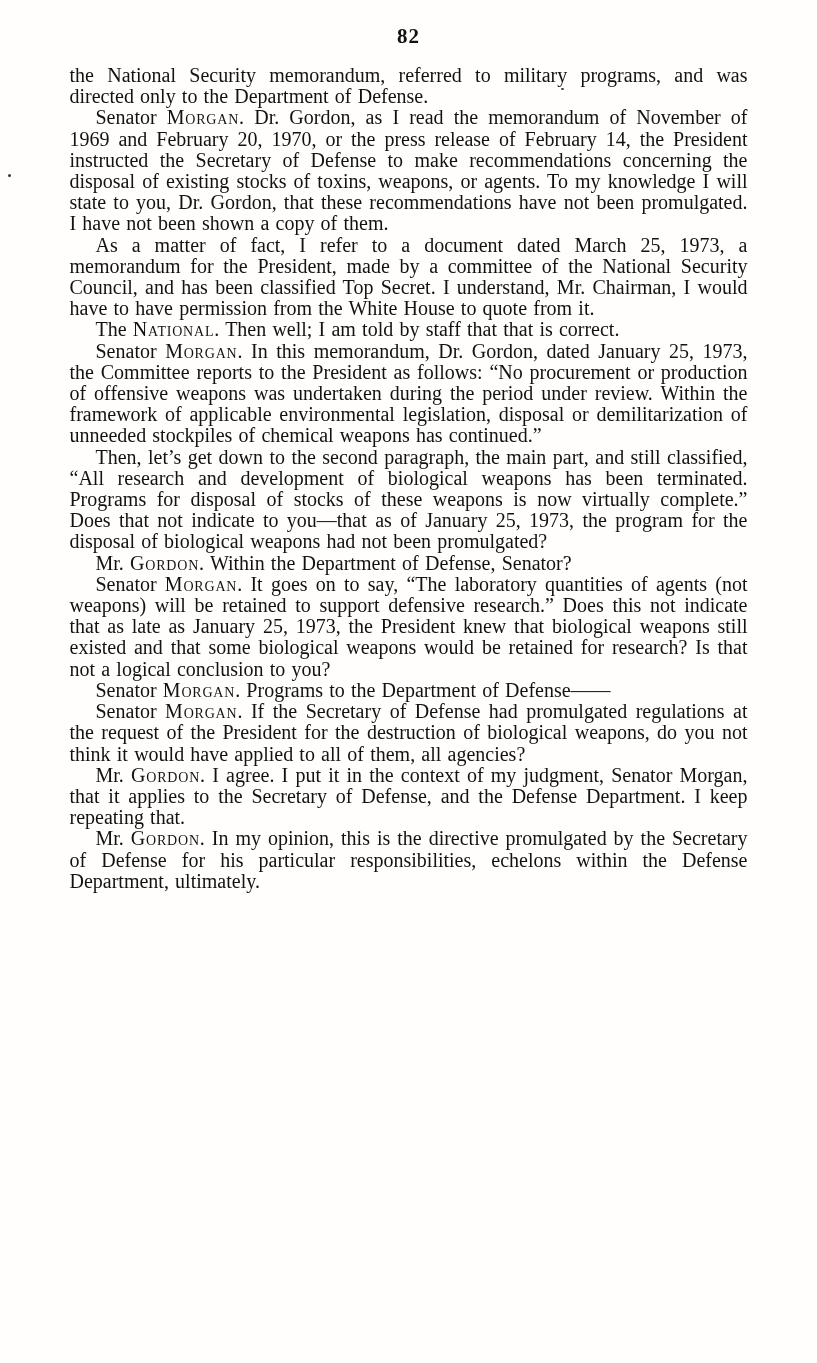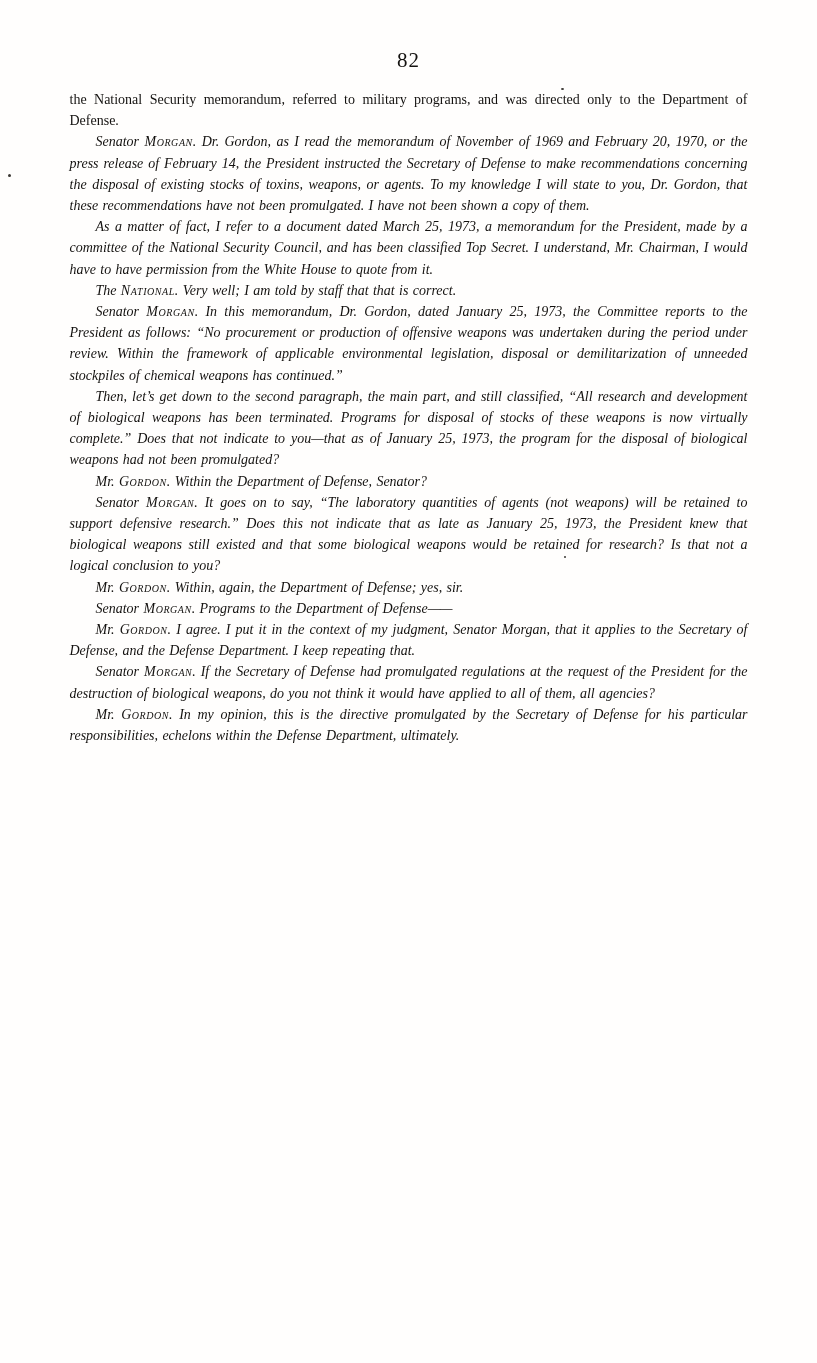--- a/index.html
+++ b/index.html
@@ -11,42 +11,41 @@
     position: relative;
     width: 817px;
     height: 1363px;
     background: #fffefd;
     overflow: hidden;
     font-family: "Liberation Serif", "DejaVu Serif", serif;
     color: #141210;
   }
   .page-number {
     margin: 0 auto;
-    padding-top: 48px;
+    padding-top: 24px;
     width: 676px;
     text-align: center;
     font-size: 21px;
-    font-weight: normal;
+    font-weight: bold;
     letter-spacing: 1px;
   }
   .text-block {
     margin: 16px auto 0 auto;
     width: 678px;
-    font-size: 14px;
+    font-size: 20px;
     line-height: 21.2px;
     text-align: justify;
     word-spacing: 0.06em;
   }
   .para {
     margin: 0;
     padding: 0;
   }
   .para.ind {
     text-indent: 26px;
-    font-style: italic;
   }
   .para.justify-last {
     text-align-last: justify;
   }
   .sc {
     font-variant: small-caps;
     letter-spacing: 0.04em;
   }
   
   .speck {
@@ -70,37 +69,36 @@
   <div class="page-number">82</div>
 
   <div class="text-block">
 
     <p class="para"><span class="sp"></span><span class="sc"></span><span>the National Security memorandum, referred to military programs, and was directed only to the Department of Defense.</span></p>
 
     <p class="para ind"><span class="sp">Senator </span><span class="sc">Morgan</span><span>. Dr. Gordon, as I read the memorandum of November of 1969 and February 20, 1970, or the press release of February 14, the President instructed the Secretary of Defense to make recommendations concerning the disposal of existing stocks of toxins, weapons, or agents. To my knowledge I will state to you, Dr. Gordon, that these recommendations have not been promulgated. I have not been shown a copy of them.</span></p>
 
     <p class="para ind"><span class="sp"></span><span class="sc"></span><span>As a matter of fact, I refer to a document dated March 25, 1973, a memorandum for the President, made by a committee of the National Security Council, and has been classified Top Secret. I understand, Mr. Chairman, I would have to have permission from the White House to quote from it.</span></p>
 
-    <p class="para ind"><span class="sp">The </span><span class="sc">National</span><span>. Very well; I am told by staff that that is correct.</span></p>
+    <p class="para ind"><span class="sp">The </span><span class="sc">National</span><span>. Then well; I am told by staff that that is correct.</span></p>
 
     <p class="para ind"><span class="sp">Senator </span><span class="sc">Morgan</span><span>. In this memorandum, Dr. Gordon, dated January 25, 1973, the Committee reports to the President as follows: “No procurement or production of offensive weapons was undertaken during the period under review. Within the framework of applicable environmental legislation, disposal or demilitarization of unneeded stockpiles of chemical weapons has continued.”</span></p>
 
     <p class="para ind"><span class="sp"></span><span class="sc"></span><span>Then, let’s get down to the second paragraph, the main part, and still classified, “All research and development of biological weapons has been terminated. Programs for disposal of stocks of these weapons is now virtually complete.” Does that not indicate to you—that as of January 25, 1973, the program for the disposal of biological weapons had not been promulgated?</span></p>
 
     <p class="para ind"><span class="sp">Mr. </span><span class="sc">Gordon</span><span>. Within the Department of Defense, Senator?</span></p>
 
 
 
     <p class="para ind"><span class="sp">Senator </span><span class="sc">Morgan</span><span>. It goes on to say, “The laboratory quantities of agents (not weapons) will be retained to support defensive research.” Does this not indicate that as late as January 25, 1973, the President knew that biological weapons still existed and that some biological weapons would be retained for research? Is that not a logical conclusion to you?</span></p>
 
-    <p class="para ind"><span class="sp">Mr. </span><span class="sc">Gordon</span><span>. Within, again, the Department of Defense; yes, sir.</span></p>
 
     <p class="para ind"><span class="sp">Senator </span><span class="sc">Morgan</span><span>. Programs to the Department of Defense——</span></p>
 
+    <p class="para ind"><span class="sp">Senator </span><span class="sc">Morgan</span><span>. If the Secretary of Defense had promulgated regulations at the request of the President for the destruction of biological weapons, do you not think it would have applied to all of them, all agencies?</span></p>
+
     <p class="para ind"><span class="sp">Mr. </span><span class="sc">Gordon</span><span>. I agree. I put it in the context of my judgment, Senator Morgan, that it applies to the Secretary of Defense, and the Defense Department. I keep repeating that.</span></p>
-
-    <p class="para ind"><span class="sp">Senator </span><span class="sc">Morgan</span><span>. If the Secretary of Defense had promulgated regulations at the request of the President for the destruction of biological weapons, do you not think it would have applied to all of them, all agencies?</span></p>
 
     <p class="para ind"><span class="sp">Mr. </span><span class="sc">Gordon</span><span>. In my opinion, this is the directive promulgated by the Secretary of Defense for his particular responsibilities, echelons within the Defense Department, ultimately.</span></p>
 
 
   </div>
 </div>
 
 </body></html>

